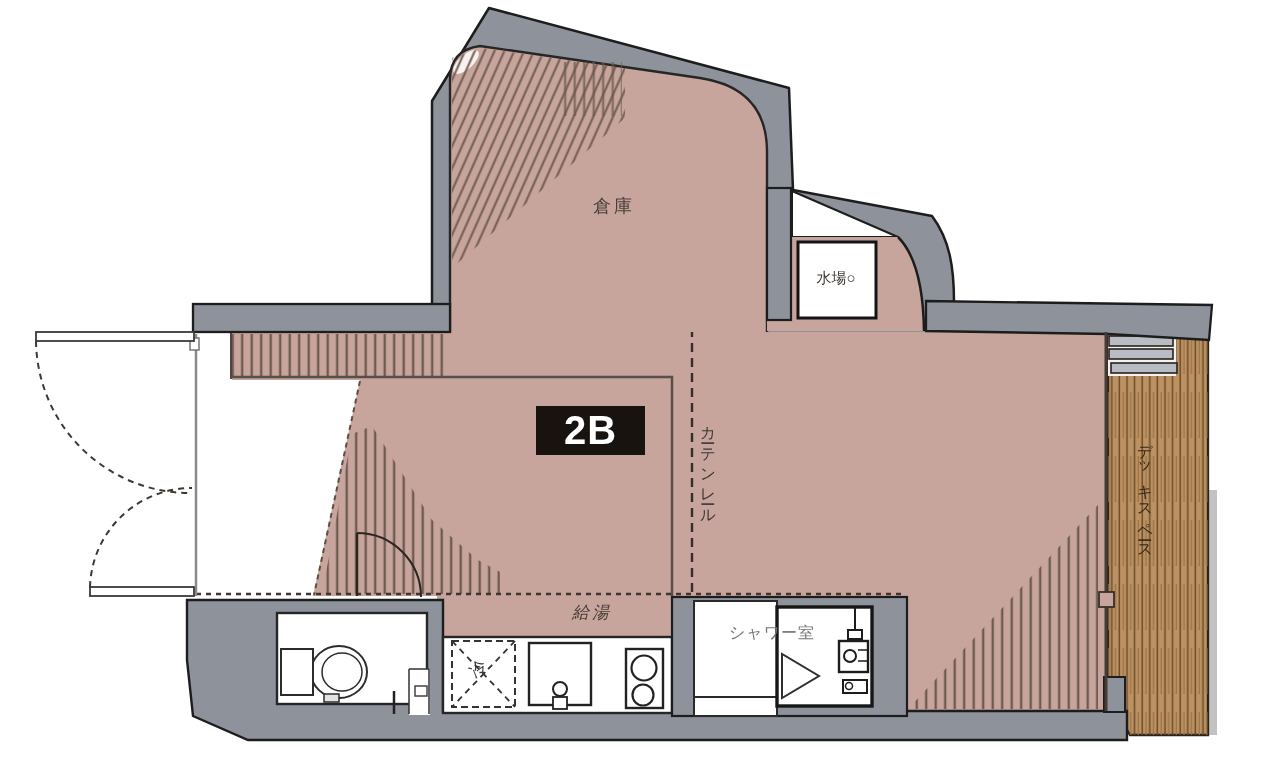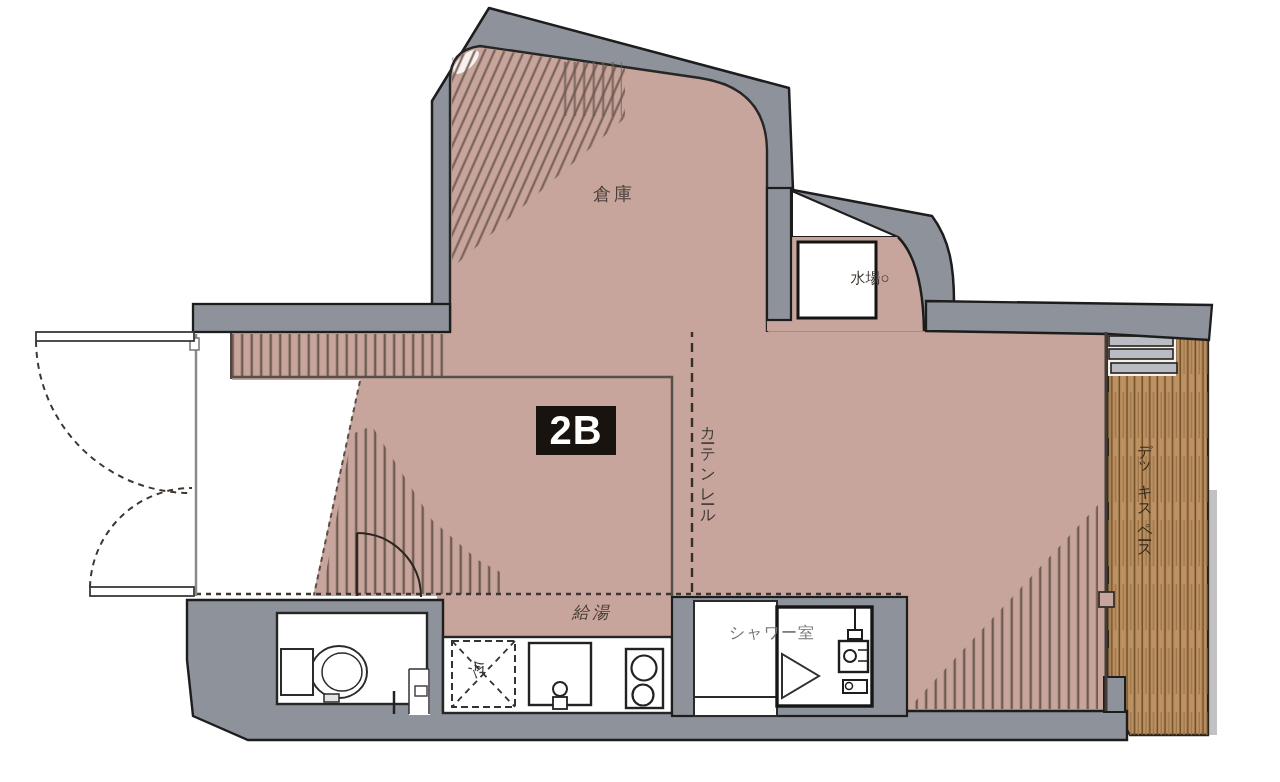--- a/index.html
+++ b/index.html
@@ -6,26 +6,26 @@
     --c-floor:#c7a59c; --c-wall:#8e929b; --c-deck:#bd9161; --c-deck-plank:#6a4c28;
     --c-outline:#1d1d1d; --c-unit-box:#191310; --c-hatch:#6e5a50; --c-text:#453c38;
   }
   html,body{margin:0;padding:0;background:#fff;}
   .stage{position:relative;width:1280px;height:782px;background:#ffffff;overflow:hidden;
          font-family:"Liberation Sans","DejaVu Sans",sans-serif;}
   .stage svg{position:absolute;left:0;top:0;}
   .lbl{position:absolute;color:var(--c-text);line-height:1.15;white-space:nowrap;}
   .lbl.center{text-align:center;}
   .vtext{writing-mode:vertical-rl;text-orientation:upright;}
-  .unit-badge{position:absolute;left:536px;top:406px;width:80px;height:49px;
+  .unit-badge{position:absolute;left:536px;top:406px;width:109px;height:49px;
               background:var(--c-unit-box);color:#fff;font-weight:bold;font-size:40px;
               display:flex;align-items:center;justify-content:center;letter-spacing:1px;}
   .use-label{left:518px;top:461px;width:128px;font-size:30px;letter-spacing:2px;color:#473e39;}
-  .storage-label{left:574px;top:184px;width:80px;font-size:18px;letter-spacing:3px;color:#4a403b;}
-  .water-label{left:832px;top:269px;width:76px;font-size:15px;color:#3c3430;}
+  .storage-label{left:574px;top:196px;width:80px;font-size:18px;letter-spacing:3px;color:#4a403b;}
+  .water-label{left:798px;top:269px;width:76px;font-size:15px;color:#3c3430;}
   .hotwater-label{left:556px;top:603px;width:72px;font-size:17px;letter-spacing:3px;color:#463c36;font-style:italic;}
   .shower-label{left:714px;top:624px;width:116px;font-size:16px;letter-spacing:1px;color:#737373;}
   .fridge-label{left:470px;top:659px;font-size:17px;color:#3f3833;transform:rotate(-38deg);}
   .curtain-label{left:699px;top:416px;height:165px;font-size:15.5px;letter-spacing:2px;color:#3e3631;}
   .deck-label{left:1136px;top:434px;height:218px;font-size:15.5px;letter-spacing:2px;color:#33291c;}
 </style>
 </head>
 <body>
 
 <div class="stage">

